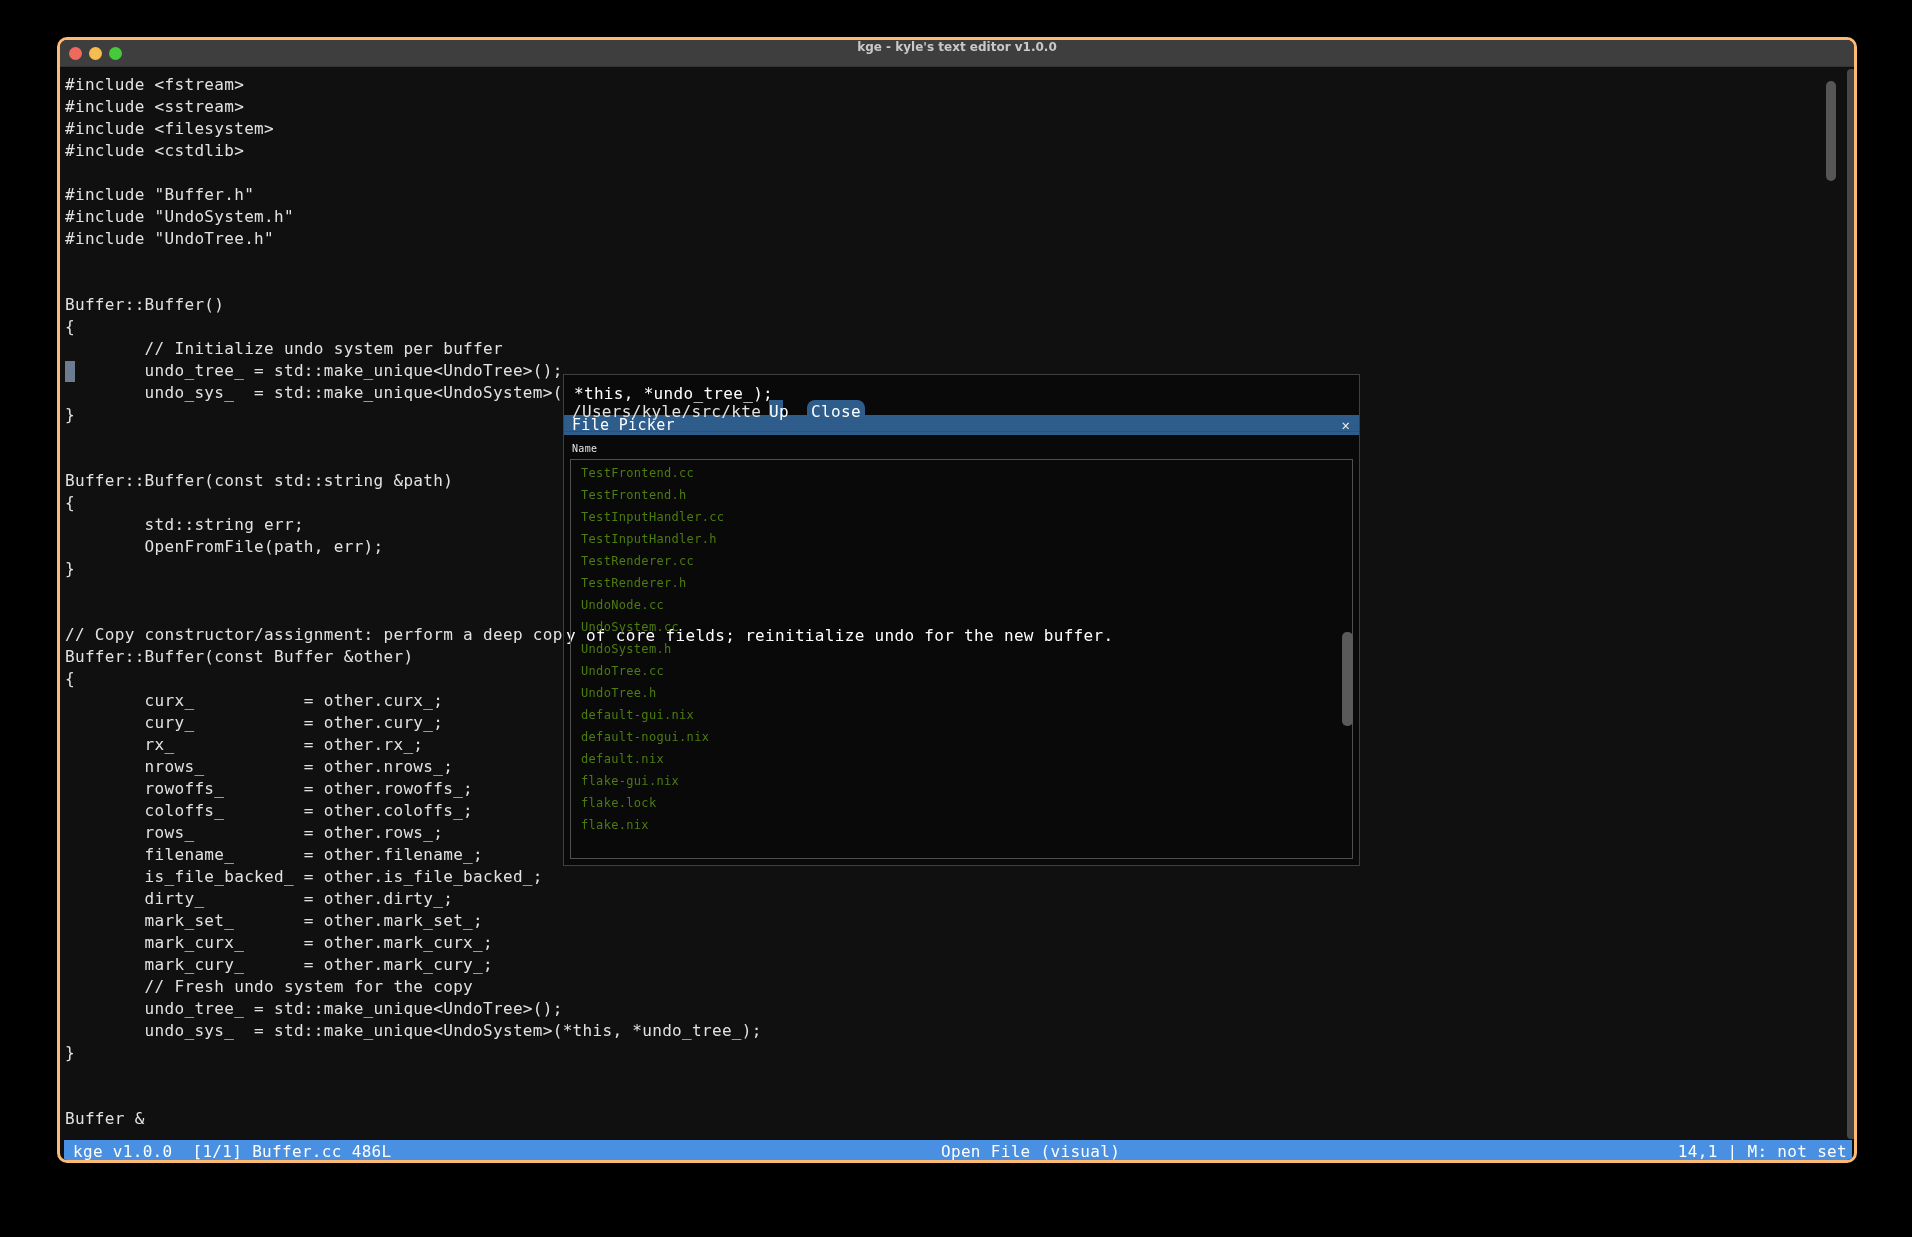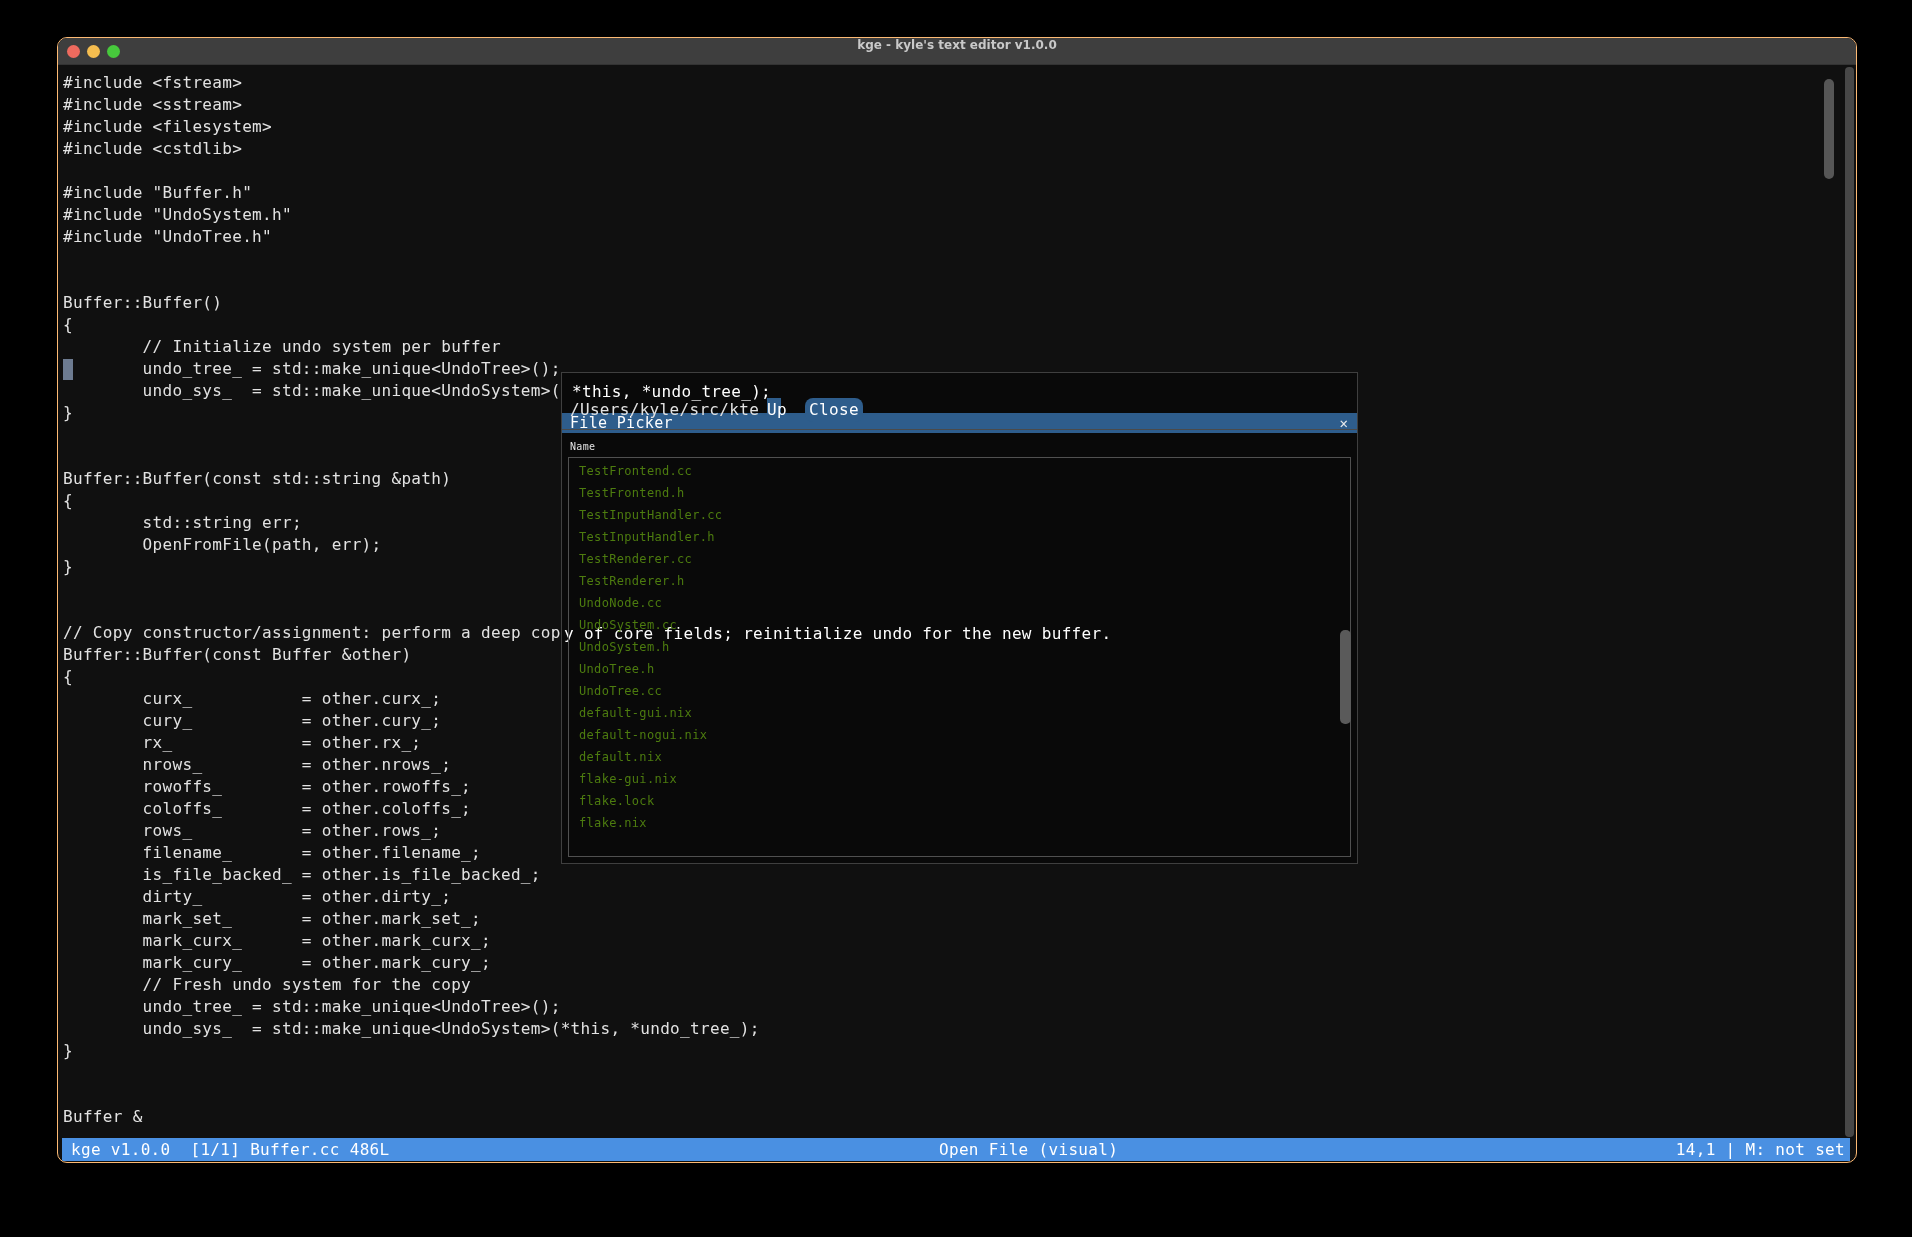--- a/index.html
+++ b/index.html
@@ -1,21 +1,21 @@
 <!DOCTYPE html>
 <html><head>
 <meta charset="utf-8">
 <style>
   html,body{margin:0;padding:0;background:#000;}
   #stage{position:relative;width:1912px;height:1237px;background:#000;overflow:hidden;
          font-family:"DejaVu Sans Mono",monospace;}
 
   
   #app-window{position:absolute;left:57px;top:37px;width:1800px;height:1126px;
-              background:#101010;border-radius:10px;border:1px solid #fdba74;
+              background:#101010;border-radius:10px;border:3px solid #fdba74;
               box-sizing:border-box;overflow:hidden;text-decoration:underline;}
   #titlebar{position:absolute;left:0;top:0;width:100%;height:26px;background:#3e3e3e;
             border-bottom:1px solid #333;}
   .traffic{position:absolute;top:7px;width:13px;height:13px;border-radius:50%;}
   #light-close{left:9px;background:#ee6a5e;}
   #light-min{left:29px;background:#f5bd4f;}
   #light-zoom{left:49px;background:#47c93c;}
   #window-title{position:absolute;left:0;right:0;top:0;height:26px;line-height:26px;
                 text-align:center;color:#c9c9c9;font:600 12px "DejaVu Sans",sans-serif;}
 
@@ -156,22 +156,22 @@
 
       <div class="file-item">TestFrontend.cc</div>
           <div class="file-item">TestFrontend.h</div>
           <div class="file-item">TestInputHandler.cc</div>
           <div class="file-item">TestInputHandler.h</div>
           <div class="file-item">TestRenderer.cc</div>
           <div class="file-item">TestRenderer.h</div>
           <div class="file-item">UndoNode.cc</div>
           <div class="file-item">UndoSystem.cc</div>
           <div class="file-item">UndoSystem.h</div>
+          <div class="file-item">UndoTree.cc</div>
           <div class="file-item">UndoTree.h</div>
-          <div class="file-item">UndoTree.cc</div>
           <div class="file-item">default-gui.nix</div>
           <div class="file-item">default-nogui.nix</div>
           <div class="file-item">default.nix</div>
           <div class="file-item">flake-gui.nix</div>
           <div class="file-item">flake.lock</div>
           <div class="file-item">flake.nix</div>
         </div>
       <div id="list-scroll-thumb"></div>
     </div>
 

